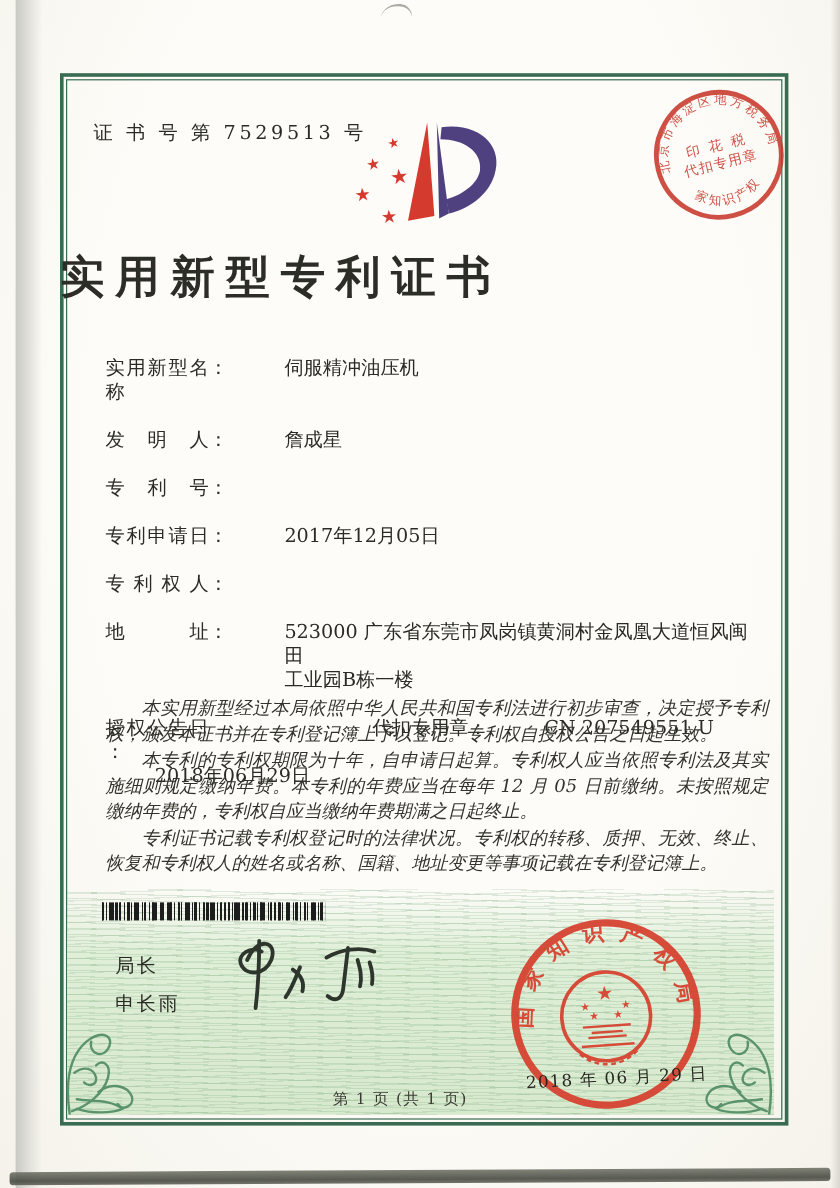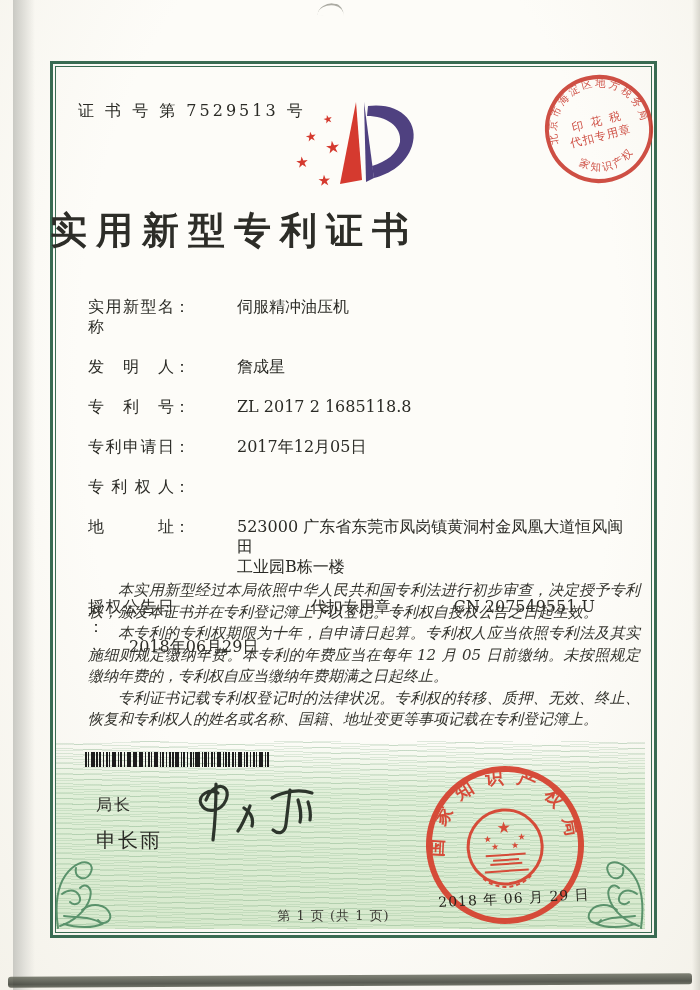--- a/index.html
+++ b/index.html
@@ -41,21 +41,21 @@
          text-align:justify;font-style:italic;color:#33332d;z-index:2;}
   .paras p{margin:0;text-indent:2em;}
 
   .barcode{position:absolute;left:85px;top:752px;width:186px;height:15px;z-index:2;
          background:
            repeating-linear-gradient(90deg,#1d1d1d 0 1px,rgba(0,0,0,0) 1px 3px),
            repeating-linear-gradient(90deg,#1d1d1d 0 2px,rgba(0,0,0,0) 2px 7px),
            repeating-linear-gradient(90deg,#1d1d1d 0 1px,rgba(0,0,0,0) 1px 11px);}
 
   .sign-title{position:absolute;left:96px;top:795px;font-size:16px;letter-spacing:2px;z-index:2;font-family:Liberation Sans, sans-serif;}
-  .sign-name{position:absolute;left:96px;top:827px;font-size:20px;letter-spacing:2px;z-index:2;font-family:Liberation Serif, serif;}
+  .sign-name{position:absolute;left:96px;top:827px;font-size:16px;letter-spacing:2px;z-index:2;font-family:Liberation Serif, serif;}
   .sig-svg{position:absolute;left:186px;top:776px;z-index:2;}
 
   .seal-svg{position:absolute;left:423px;top:763px;z-index:3;opacity:.93;}
   .seal-date{position:absolute;left:438px;top:890px;width:152px;font-size:14px;color:#26261f;
          letter-spacing:1px;transform:rotate(-3deg);z-index:4;text-align:center;}
 
   .tax-svg{position:absolute;left:541px;top:71px;z-index:2;opacity:.88;}
   .logo-svg{position:absolute;left:282px;top:96px;z-index:2;}
   .flourish{position:absolute;z-index:1;}
   .flourish.fl-left{left:52px;top:824px;}
@@ -136,21 +136,20 @@
       <span class="f-value">伺服精冲油压机</span>
     </div>
     <div class="f-row">
       <span class="f-label">发明人</span>
         <span class="f-colon">：</span>
       <span class="f-value">詹成星</span>
     </div>
     <div class="f-row">
       <span class="f-label">专利号</span>
         <span class="f-colon">：</span>
-      <span class="f-value">ZL 2017 2 1685118.8</span>
     </div>
     <div class="f-row">
       <span class="f-label">专利申请日</span>
         <span class="f-colon">：</span>
       <span class="f-value">2017年12月05日</span>
     </div>
     <div class="f-row">
       <span class="f-label">专利权人</span>
         <span class="f-colon">：</span>
     </div>

